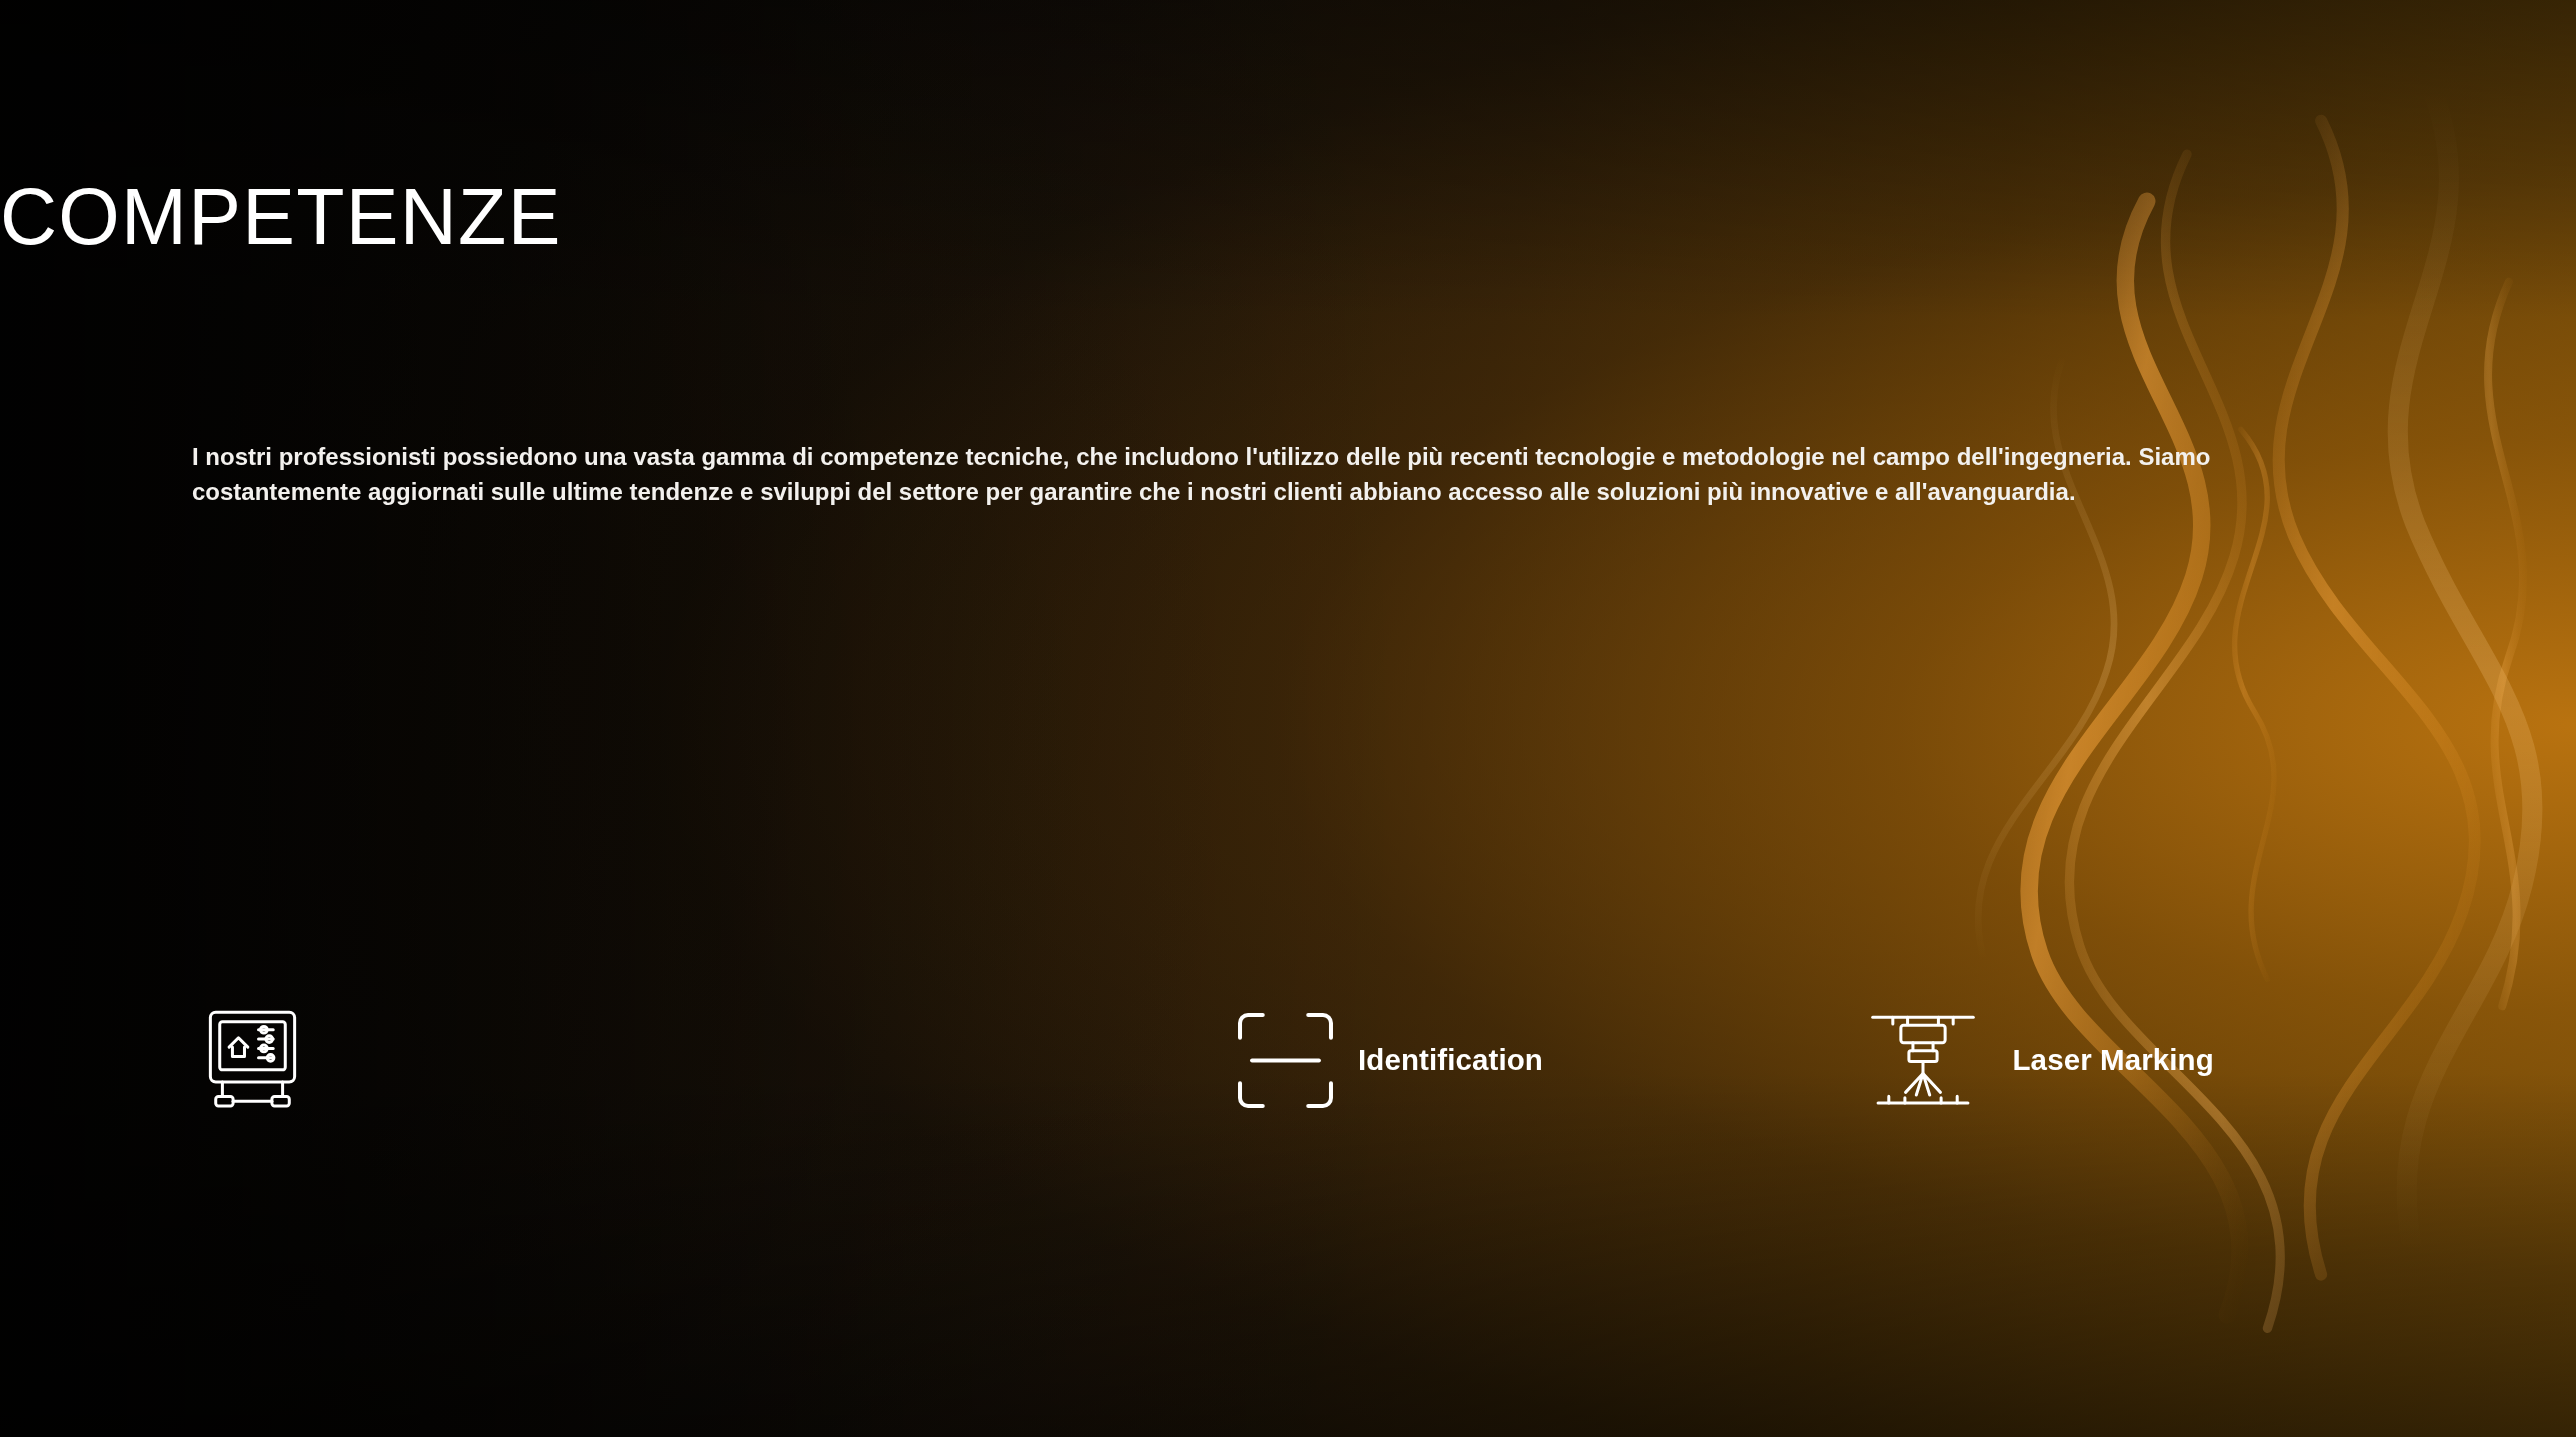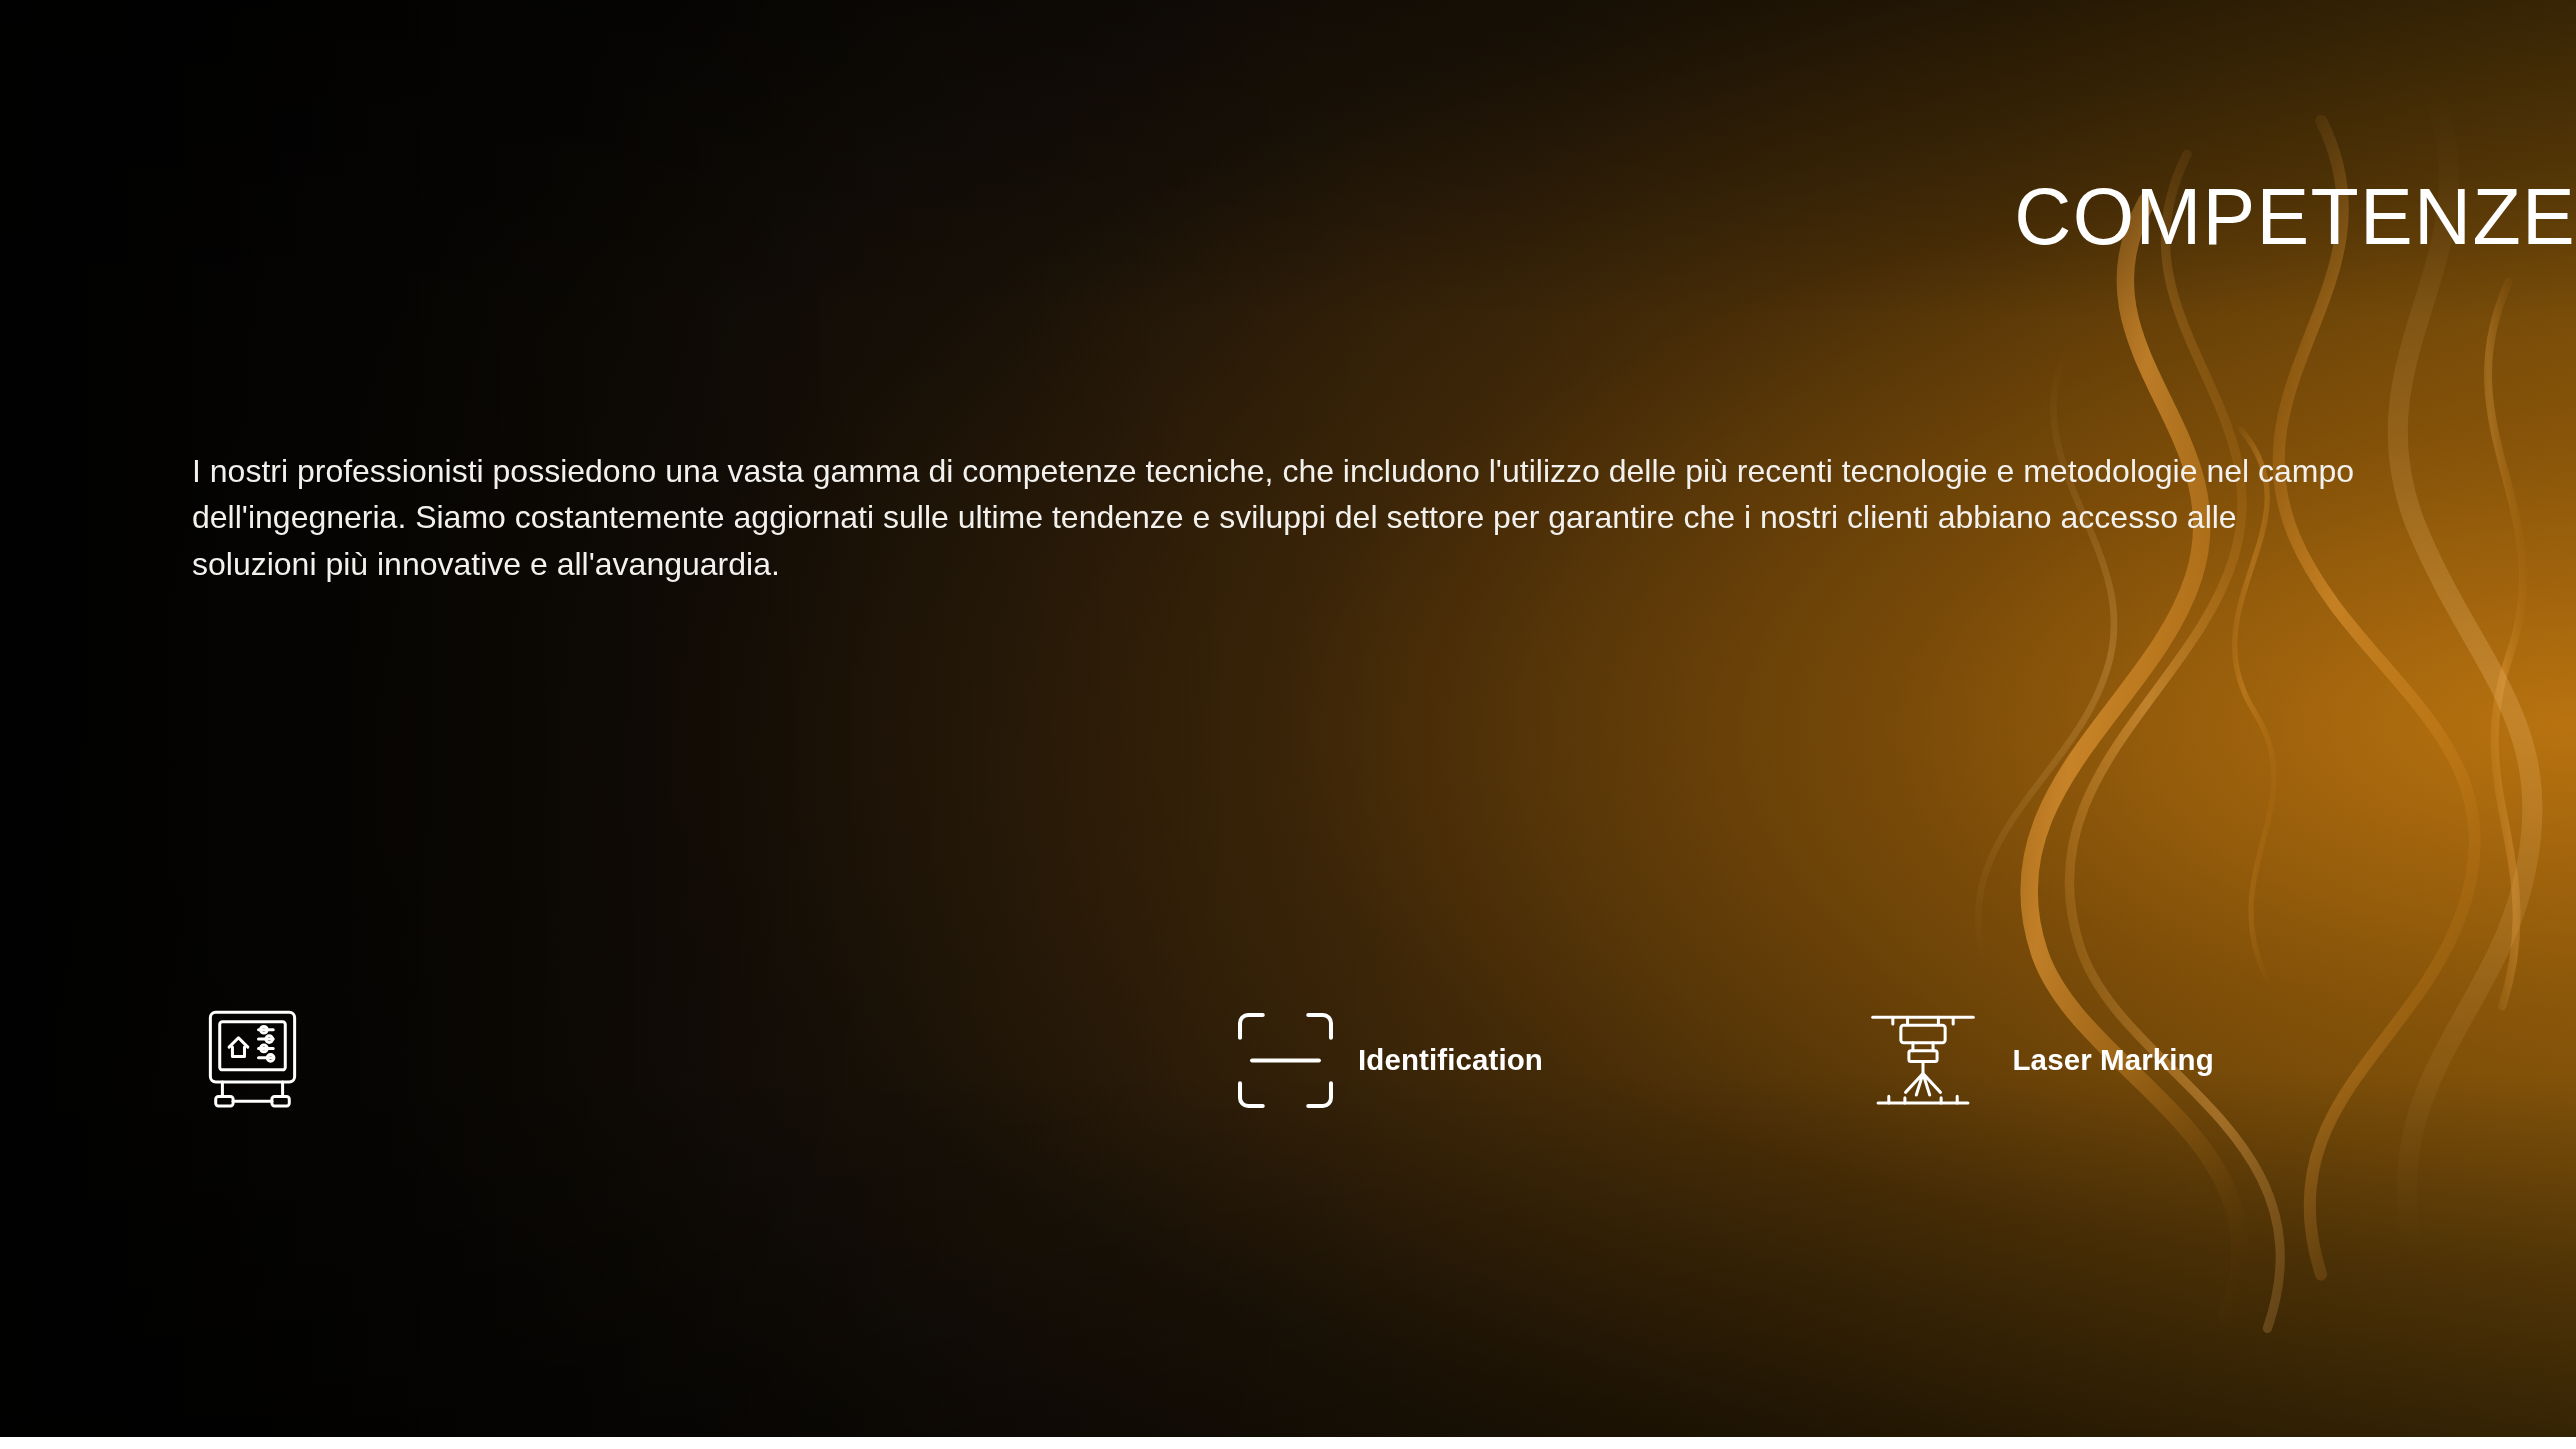--- a/index.html
+++ b/index.html
@@ -51,38 +51,38 @@
     width: 2576px;
     height: 12px;
     background: #ffffff;
   }
 
   .title {
     position: absolute;
     top: 124px;
     left: 0;
     width: 2576px;
-    text-align: right;
+    text-align: left;
     color: #ffffff;
     font-size: 79px;
     letter-spacing: 1.3px;
     font-weight: 400;
     line-height: 1;
     white-space: nowrap;
   }
 
   .body-copy {
     position: absolute;
     top: 416px;
     left: 192px;
     width: 2174px;
     color: #f3f1ee;
-    font-size: 32px;
+    font-size: 24px;
     line-height: 1.45;
-    font-weight: 400;
+    font-weight: 700;
   }
 
   .features {
     position: absolute;
     top: 993px;
     left: 192px;
     width: 2227px;
     height: 148px;
   }
   .feature {

